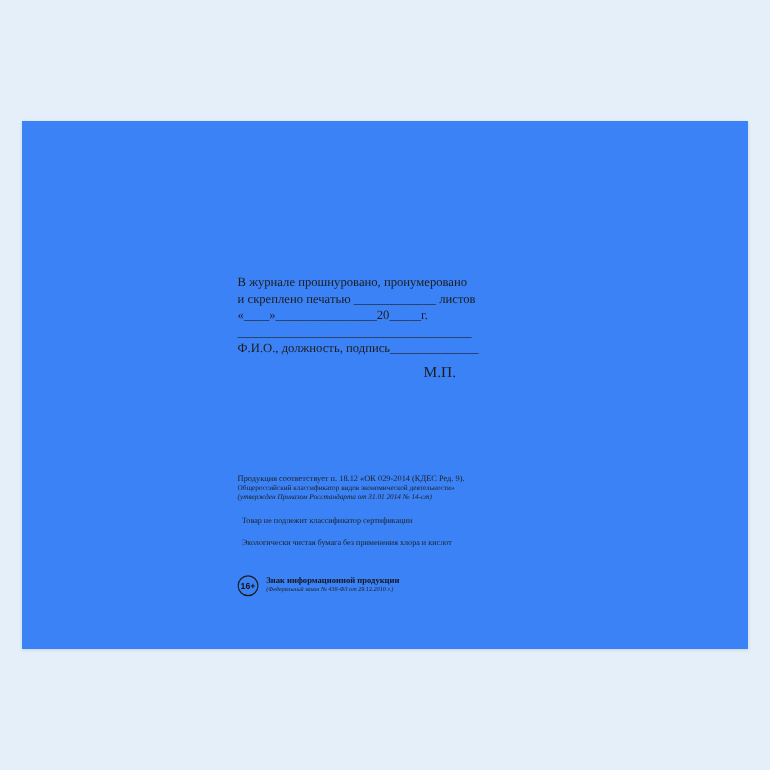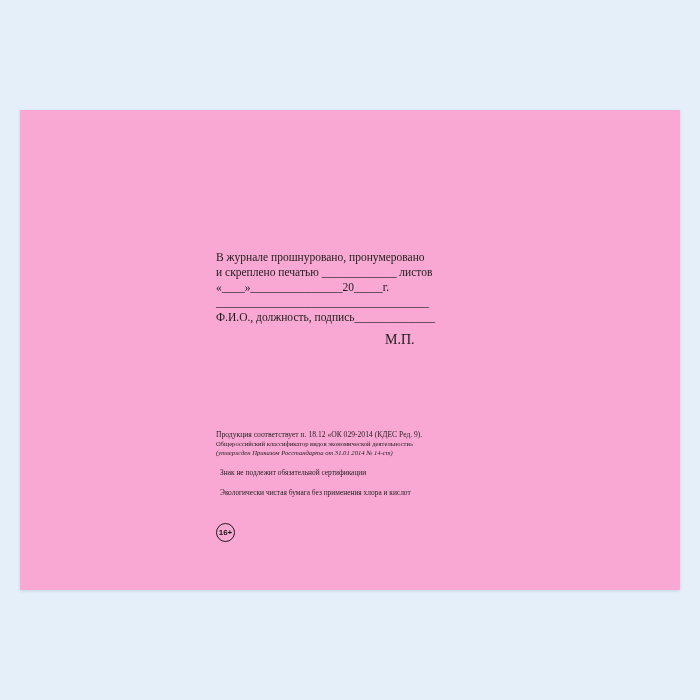--- a/index.html
+++ b/index.html
@@ -17,21 +17,21 @@
     position: relative;
     width: 700px;
     height: 700px;
   }
   .page {
     position: absolute;
     left: 20px;
     top: 110px;
     width: 660px;
     height: 480px;
-    background: #f9a8d4;
+    background: #3b82f6;
     box-shadow: 0 1px 3px rgba(60, 80, 110, 0.18);
   }
   .page-inner {
     position: relative;
     width: 100%;
     height: 100%;
   }
 
   
   .cert-block {
@@ -136,24 +136,28 @@
         <div class="cert-line">_____________________________________</div>
         <div class="cert-line">Ф.И.О., должность, подпись______________</div>
       </div>
 
       <div class="mp">М.П.</div>
 
       <div class="legal">
         <div class="l1">Продукция соответствует п. 18.12 «ОК 029-2014 (КДЕС Ред. 9).</div>
         <div class="l2">Общероссийский классификатор видов экономической деятельности»</div>
         <div class="l3">(утвержден Приказом Росстандарта от 31.01 2014 № 14-ст)</div>
-        <div class="spaced">Знак не подлежит обязательной сертификации</div>
+        <div class="spaced">Товар не подлежит классификатор сертификации</div>
         <div class="spaced">Экологически чистая бумага без применения хлора и кислот</div>
       </div>
 
       <div class="age-row">
         <div class="age-badge">16+</div>
+        <div class="age-texts">
+          <div class="age-title">Знак информационной продукции</div>
+          <div class="age-sub">(Федеральный закон № 436-ФЗ от 29.12.2010 г.)</div>
+        </div>
       </div>
 
     </div>
   </div>
 
 </div>
 
 </body></html>

